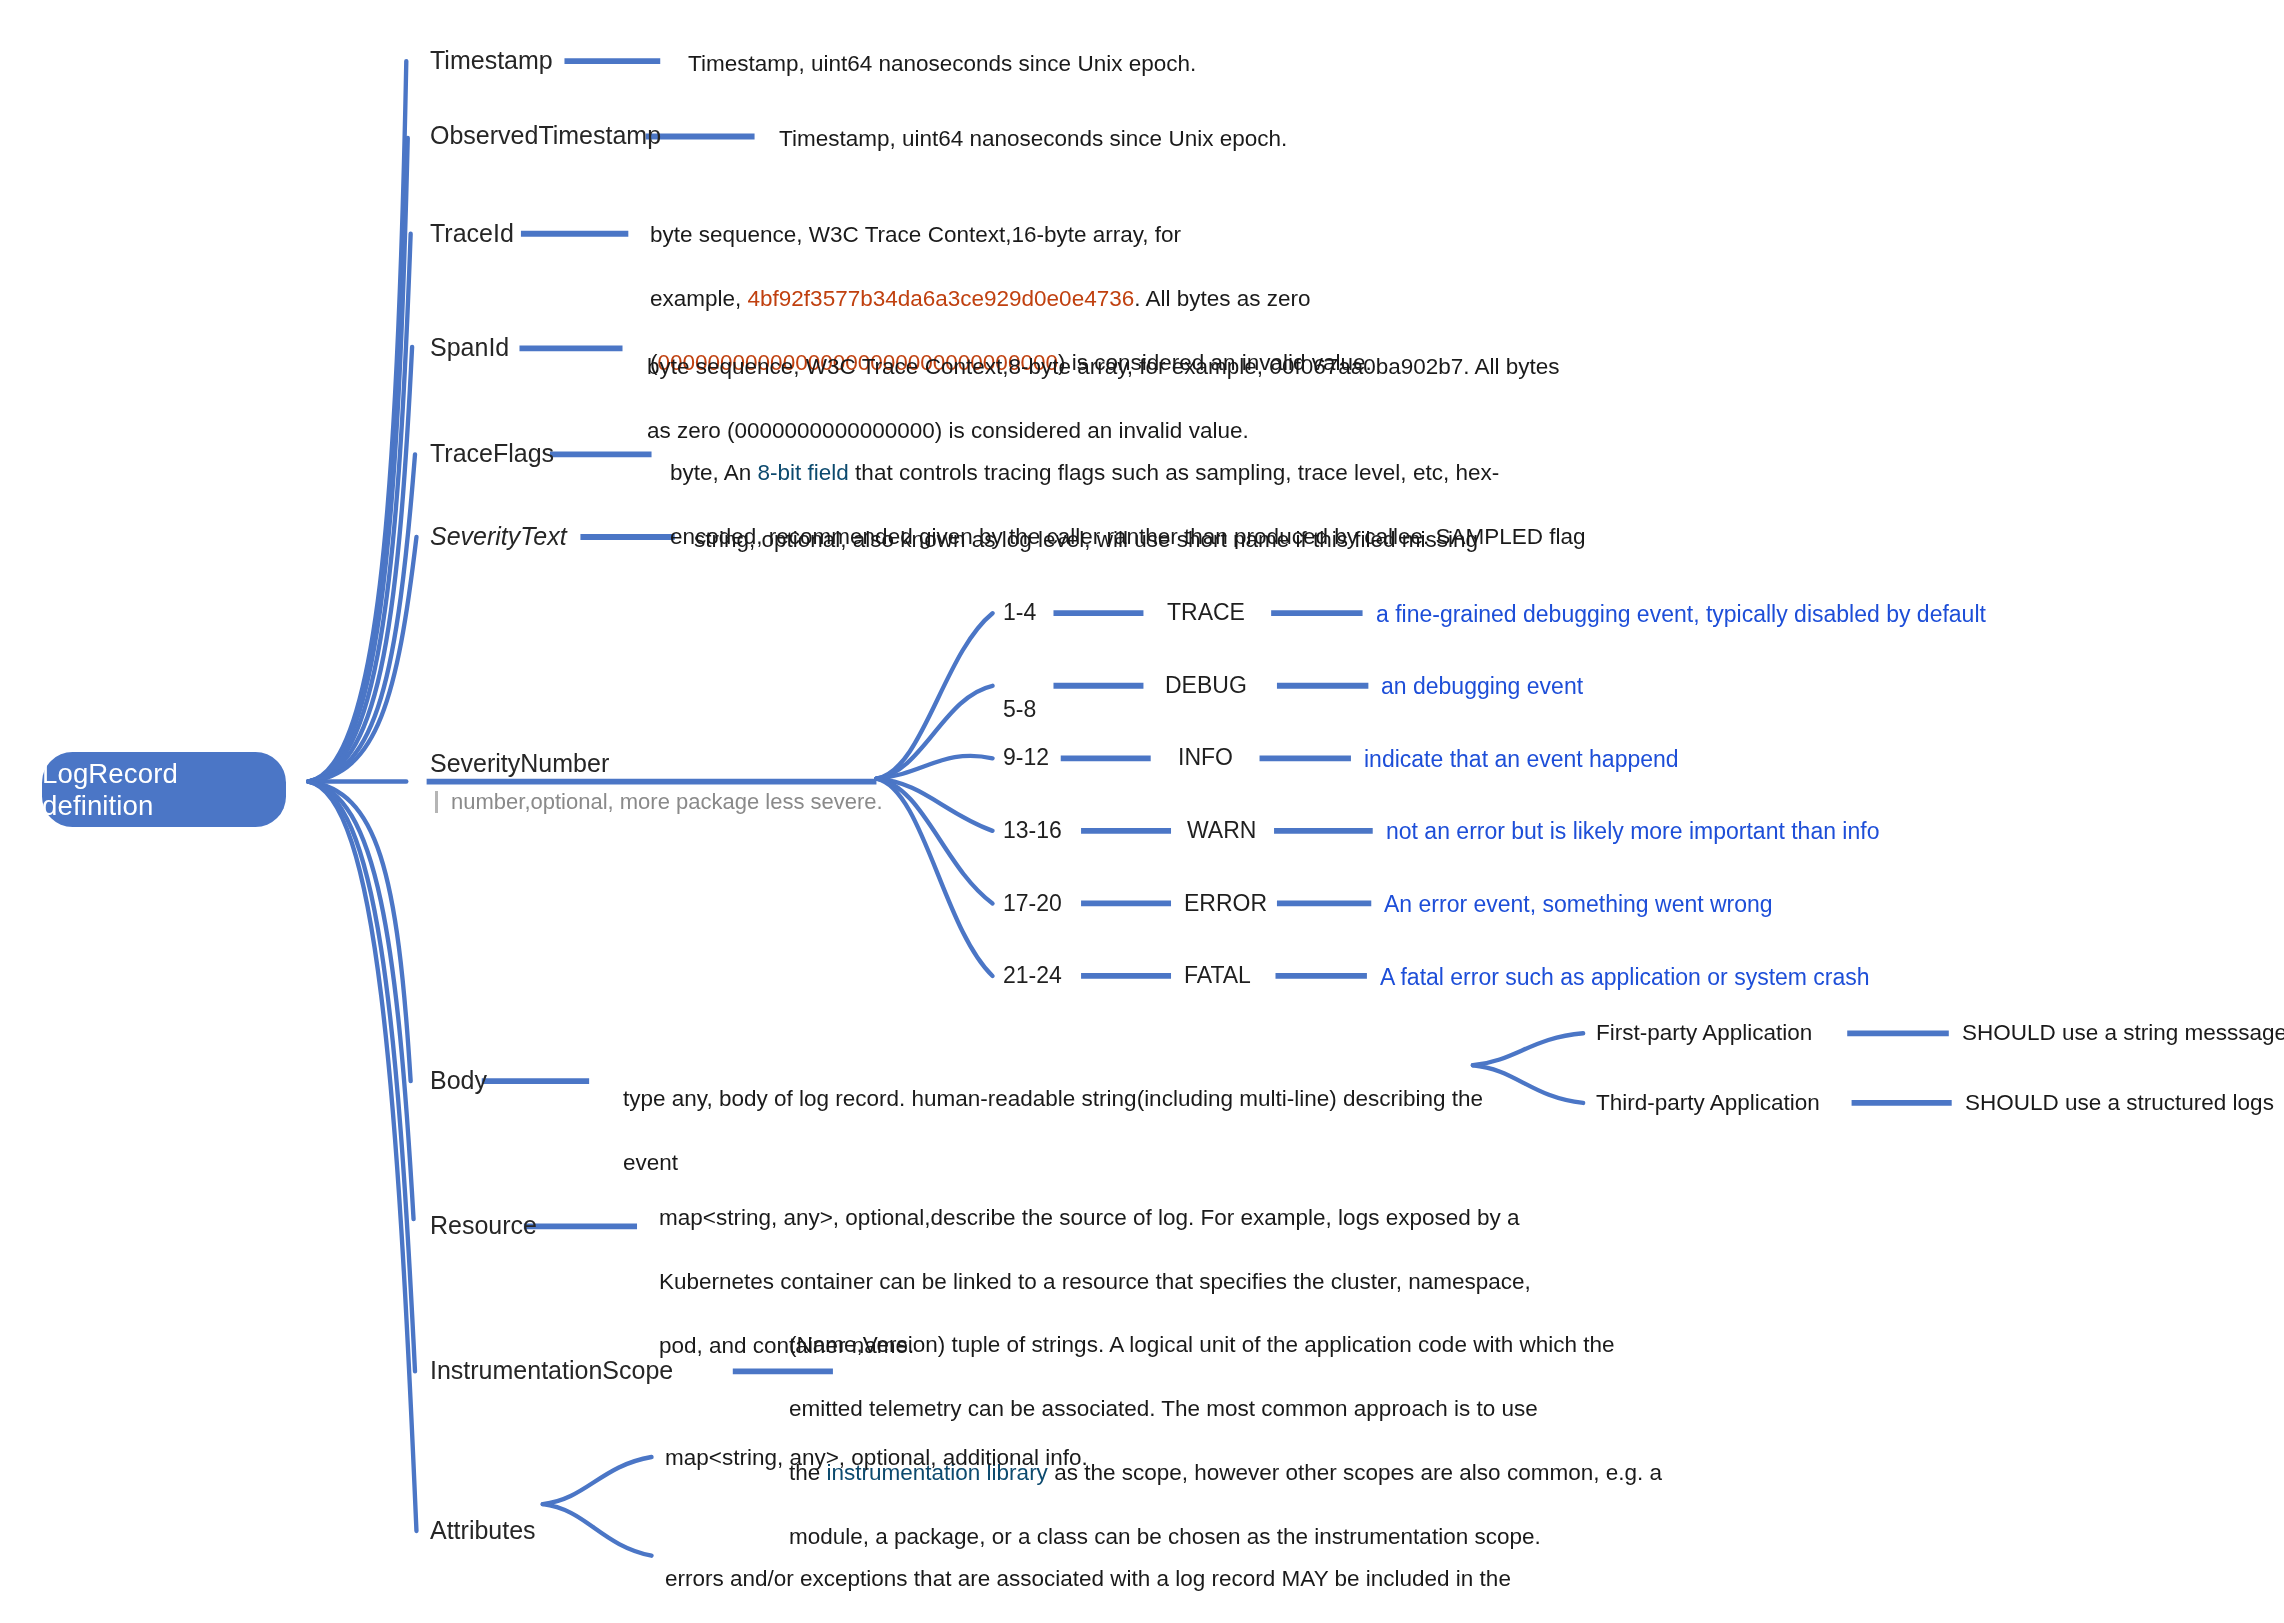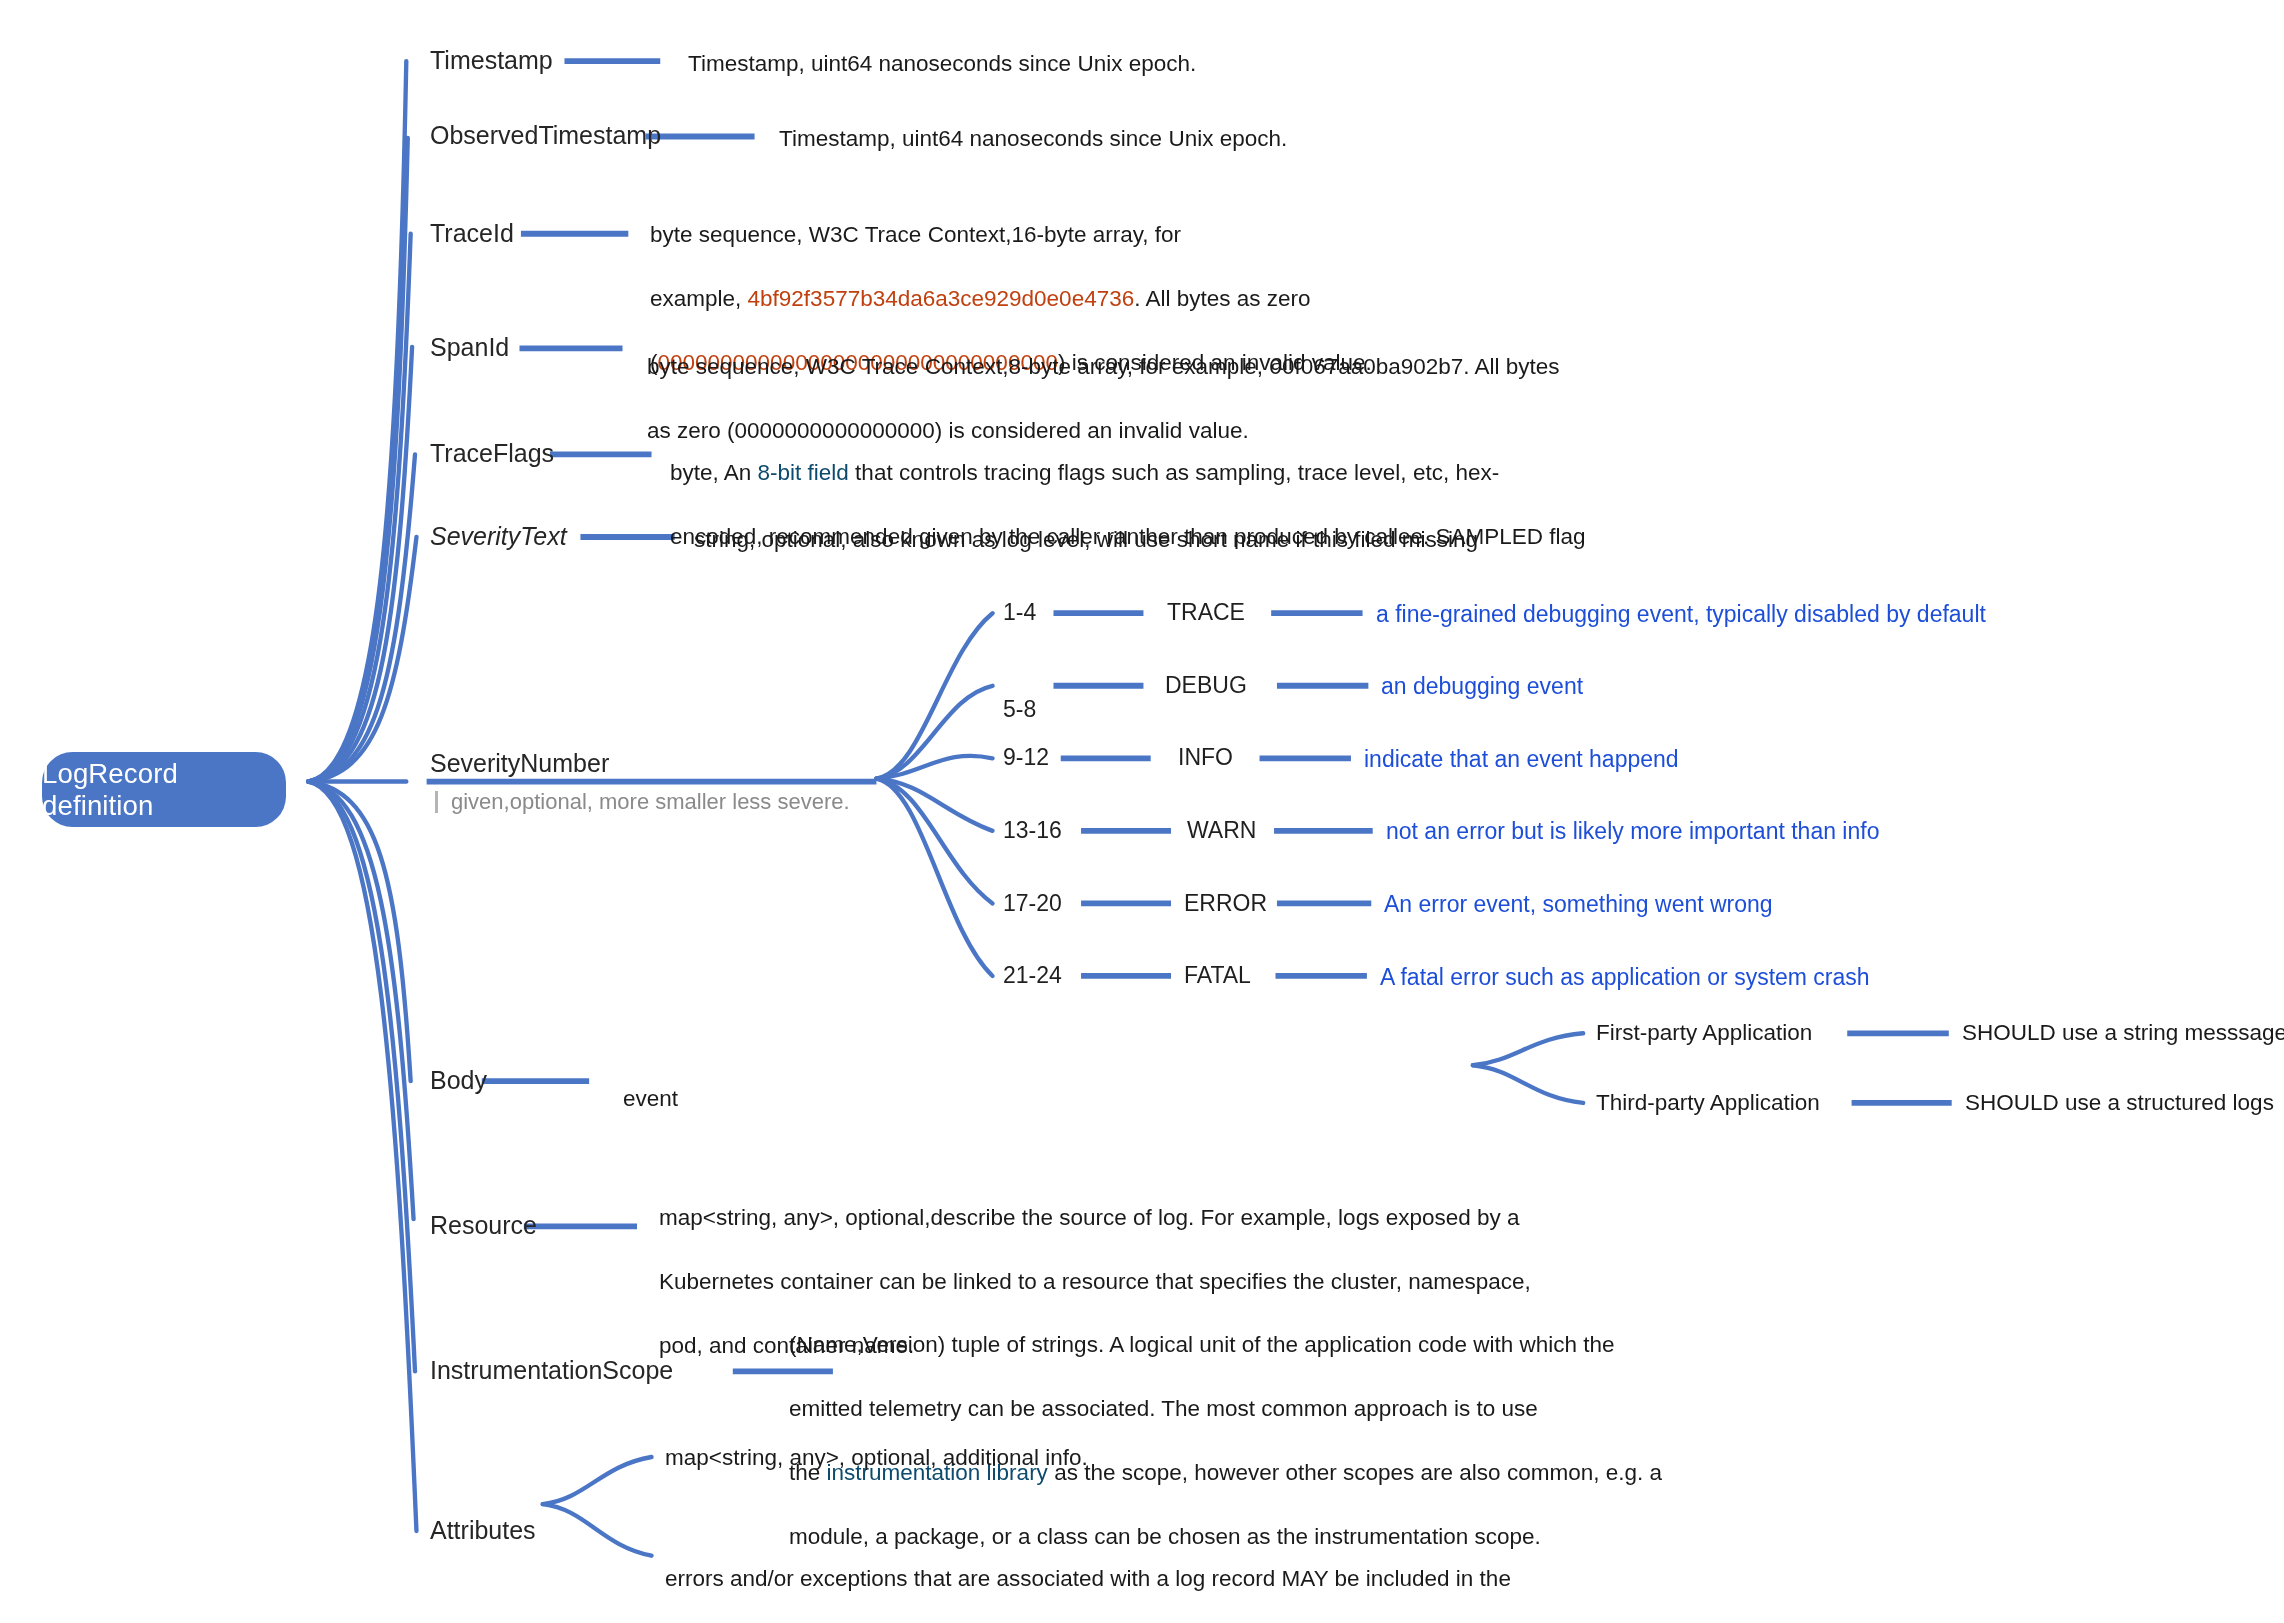--- a/index.html
+++ b/index.html
@@ -170,21 +170,21 @@
 
   <div class="node branch-label" style="left:430px; top:221px;text-align:center;">TraceId</div>
 
   <div class="node branch-label" style="left:430px; top:335px;">SpanId</div>
 
   <div class="node branch-label" style="left:430px; top:441px;">TraceFlags</div>
 
   <div class="node branch-label" style="left:430px; top:524px;font-style:italic;">SeverityText</div>
 
   <div class="node branch-label" style="left:430px; top:751px;">SeverityNumber</div>
-  <div class="sev-note" style="left:435px; top:791px;">given,optional, more smaller less severe.</div>
+  <div class="sev-note" style="left:435px; top:791px;">number,optional, more package less severe.</div>
 
   <div class="node branch-label" style="left:430px; top:1068px;">Body</div>
 
   <div class="node branch-label" style="left:430px; top:1213px;">Resource</div>
 
   <div class="node branch-label" style="left:430px; top:1358px;">InstrumentationScope</div>
 
   <div class="node branch-label" style="left:430px; top:1518px;">Attributes</div>
 
   <div class="desc" style="left:688px; top:48px;">Timestamp, uint64 nanoseconds since Unix epoch.</div>
@@ -203,20 +203,21 @@
   </div>
 
   <div class="desc" style="left:670px; top:425px;">
     <div><span>byte, An </span><span class="link">8-bit field</span><span> that controls tracing flags such as sampling, trace level, etc, hex-</span></div>
     <div><span>encoded, recommended given by the caller ranther than produced by callee. SAMPLED flag</span></div>
   </div>
 
   <div class="desc" style="left:694px; top:524px;">string, optional,  also known as log level,  will use short name if this filed missing</div>
 
   <div class="desc" style="left:623px; top:1051px;">
+    <div><span>type any, body of log record. human-readable string(including multi-line) describing the</span></div>
     <div><span>event</span></div>
   </div>
 
   <div class="desc" style="left:659px; top:1170px;">
     <div><span>map&lt;string, any&gt;, optional,describe the source of log. For example, logs exposed by a</span></div>
     <div><span>Kubernetes container can be linked to a resource that specifies the cluster, namespace,</span></div>
     <div><span>pod, and container name.</span></div>
   </div>
 
   <div class="desc" style="left:789px; top:1297px;">

